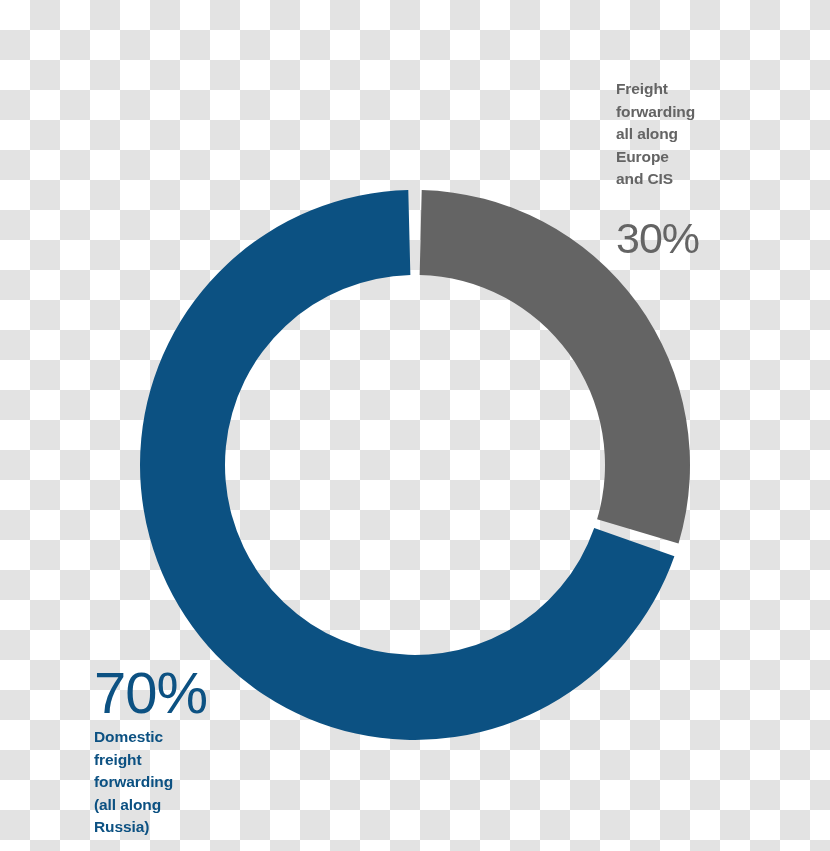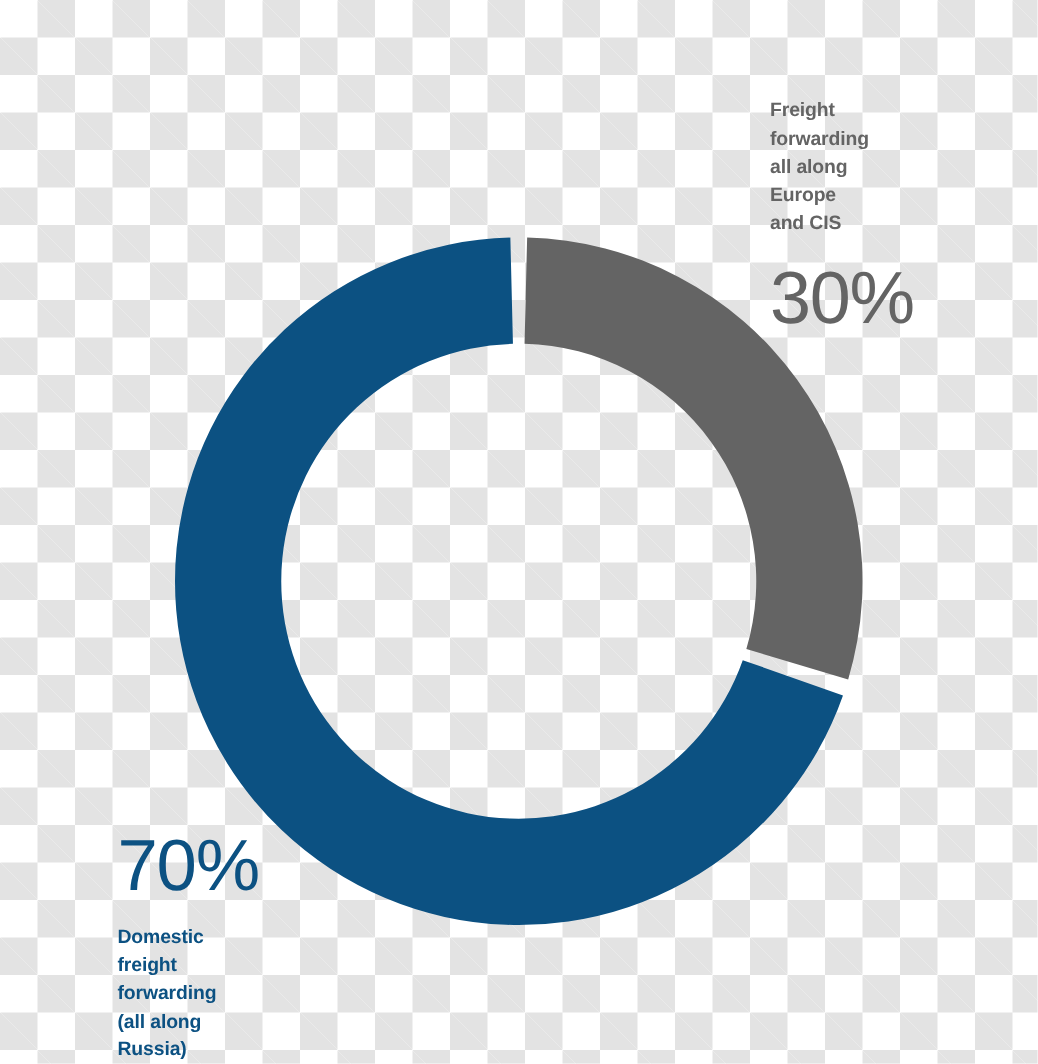--- a/index.html
+++ b/index.html
@@ -47,21 +47,21 @@
   }
   #label-gray .caption {
     font-size: 15.5px;
     font-weight: bold;
     line-height: 22.5px;
     color: #646464;
     letter-spacing: -0.1px;
     white-space: pre-line;
   }
   #label-gray .pct {
-    font-size: 59px;
+    font-size: 43px;
     font-weight: 300;
     line-height: 67px;
     color: #646464;
     margin-top: 14px;
     letter-spacing: -1px;
   }
 
   
   #label-blue {
     left: 94px;
@@ -74,21 +74,20 @@
     line-height: 67px;
     color: #0c5182;
     letter-spacing: -1px;
   }
   #label-blue .caption {
     font-size: 15.5px;
     font-weight: bold;
     line-height: 22.5px;
     color: #0c5182;
     letter-spacing: -0.1px;
-    margin-top: 13px;
     white-space: pre-line;
   }
 </style>
 </head>
 <body>
 
 <div id="canvas">
 
   <svg id="donut-svg" viewBox="0 0 830 851">
       <path d="M 421.7188489919797 190.08209031017464 A 275 275 0 0 1 678.5387079779116 543.5643010363677 L 597.0812891483753 519.280789806945 A 190 190 0 0 0 419.64211384900415 275.05671694157525 Z" fill="#646464"></path>

